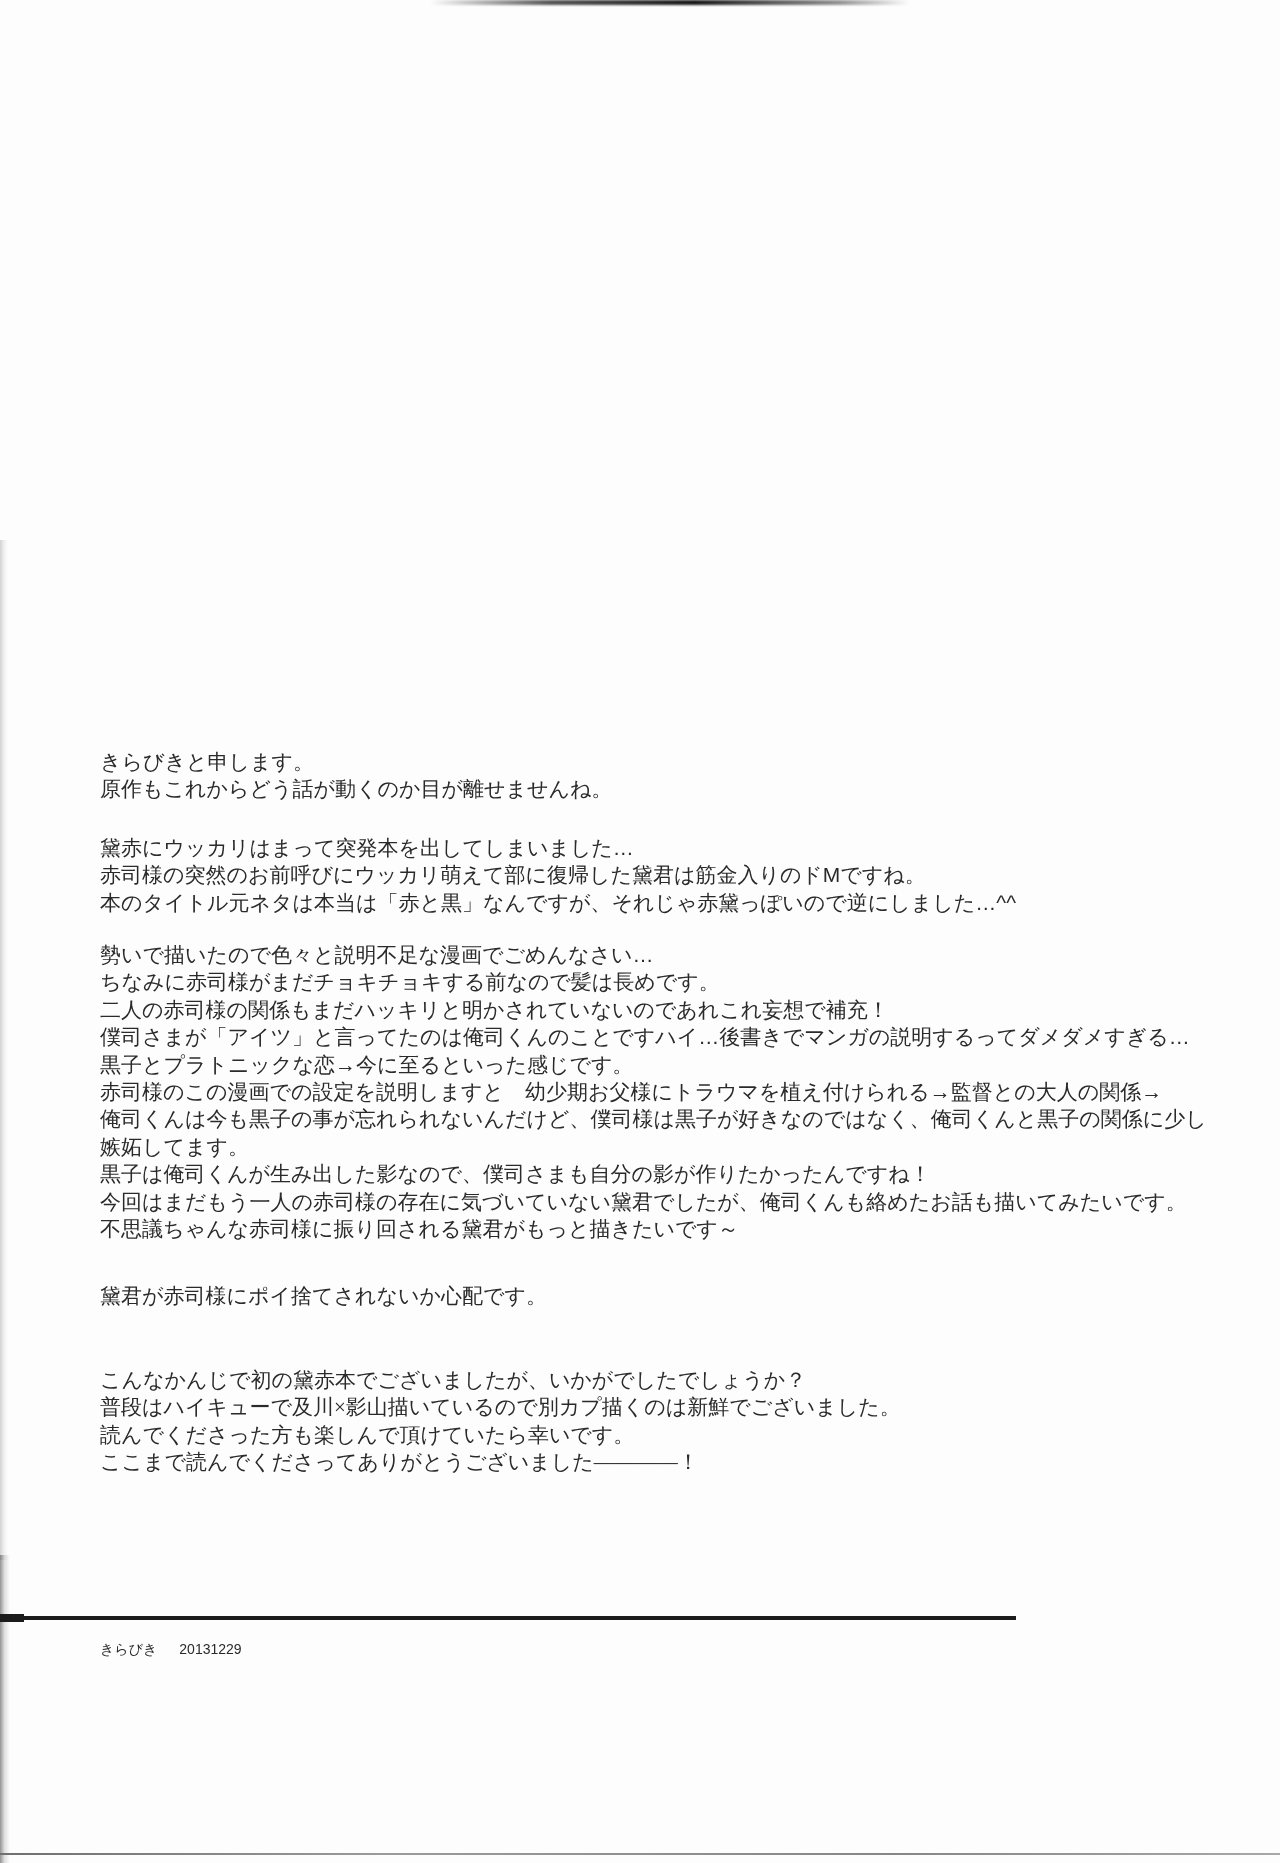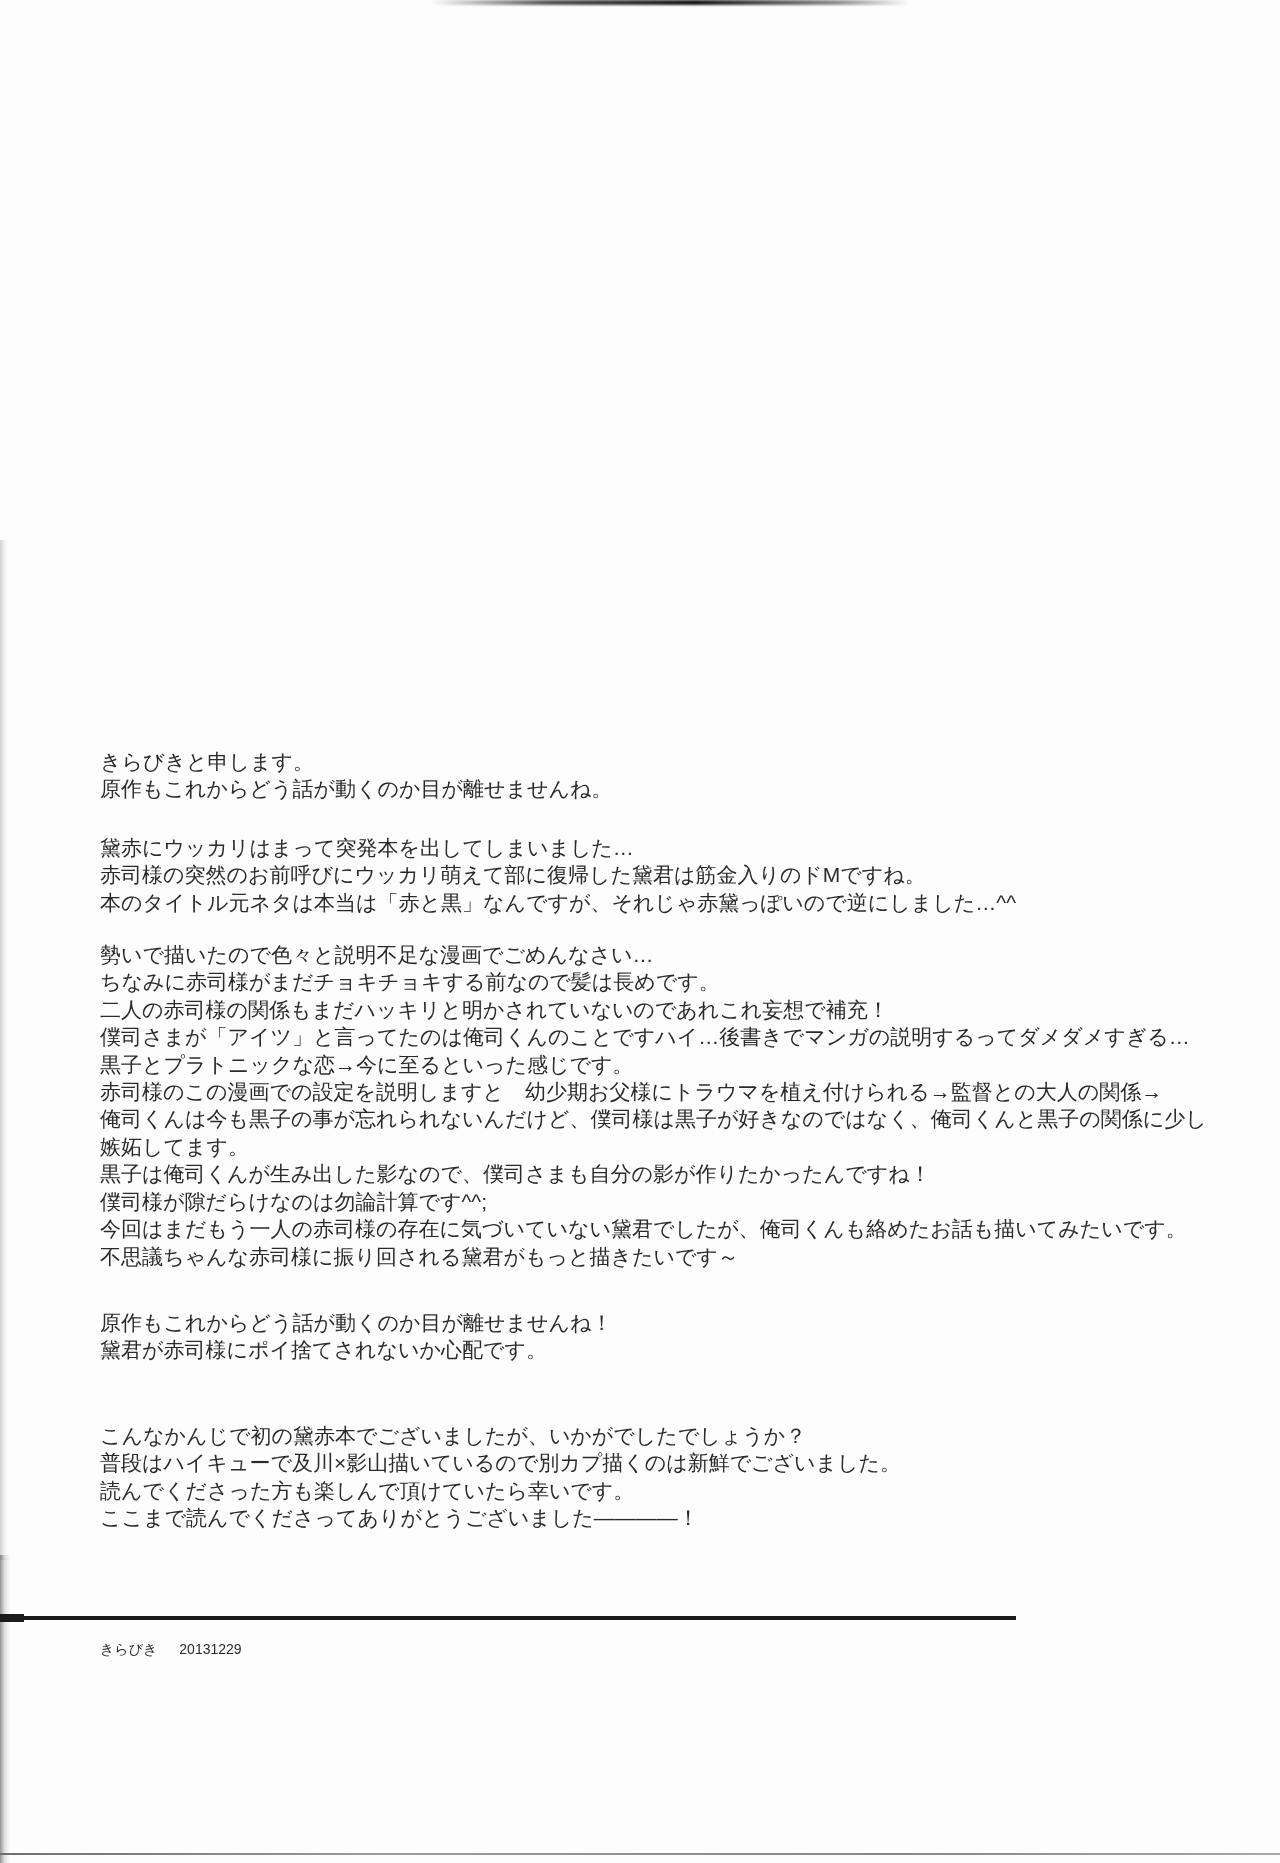--- a/index.html
+++ b/index.html
@@ -71,21 +71,21 @@
     width: 1110px;
     font-size: 21px;
     line-height: 27.4px;
     color: #2a2a2a;
     letter-spacing: 0;
   }
   .para { margin: 0; }
   .para:nth-child(2) { margin-top: 31px; }
   .para:nth-child(3) { margin-top: 25px; }
   .para:nth-child(4) { margin-top: 39px; }
-  .para:nth-child(5) { margin-top: 58px; }
+  .para:nth-child(5) { margin-top: 58px; font-family: Liberation Serif, serif; }
   .line { white-space: pre; }
   
   .separator-line {
     position: absolute;
     top: 1616px;
     left: 0;
     width: 1016px;
     height: 4px;
     background: #1c1c1c;
   }
@@ -132,26 +132,24 @@
       <div class="para">
         <div class="line">勢いで描いたので色々と説明不足な漫画でごめんなさい…</div>
         <div class="line">ちなみに赤司様がまだチョキチョキする前なので髪は長めです。</div>
         <div class="line">二人の赤司様の関係もまだハッキリと明かされていないのであれこれ妄想で補充！</div>
         <div class="line">僕司さまが「アイツ」と言ってたのは俺司くんのことですハイ…後書きでマンガの説明するってダメダメすぎる…</div>
         <div class="line">黒子とプラトニックな恋→今に至るといった感じです。</div>
         <div class="line">赤司様のこの漫画での設定を説明しますと　幼少期お父様にトラウマを植え付けられる→監督との大人の関係→</div>
         <div class="line">俺司くんは今も黒子の事が忘れられないんだけど、僕司様は黒子が好きなのではなく、俺司くんと黒子の関係に少し</div>
         <div class="line">嫉妬してます。</div>
         <div class="line">黒子は俺司くんが生み出した影なので、僕司さまも自分の影が作りたかったんですね！</div>
-        <div class="line">僕司様が隙だらけなのは勿論計算です^^;</div>
         <div class="line">今回はまだもう一人の赤司様の存在に気づいていない黛君でしたが、俺司くんも絡めたお話も描いてみたいです。</div>
         <div class="line">不思議ちゃんな赤司様に振り回される黛君がもっと描きたいです～</div>
       </div>
       <div class="para">
-        <div class="line">原作もこれからどう話が動くのか目が離せませんね！</div>
         <div class="line">黛君が赤司様にポイ捨てされないか心配です。</div>
       </div>
       <div class="para">
         <div class="line">こんなかんじで初の黛赤本でございましたが、いかがでしたでしょうか？</div>
         <div class="line">普段はハイキューで及川×影山描いているので別カプ描くのは新鮮でございました。</div>
         <div class="line">読んでくださった方も楽しんで頂けていたら幸いです。</div>
         <div class="line">ここまで読んでくださってありがとうございました――――！</div>
       </div>
     </main>
 

